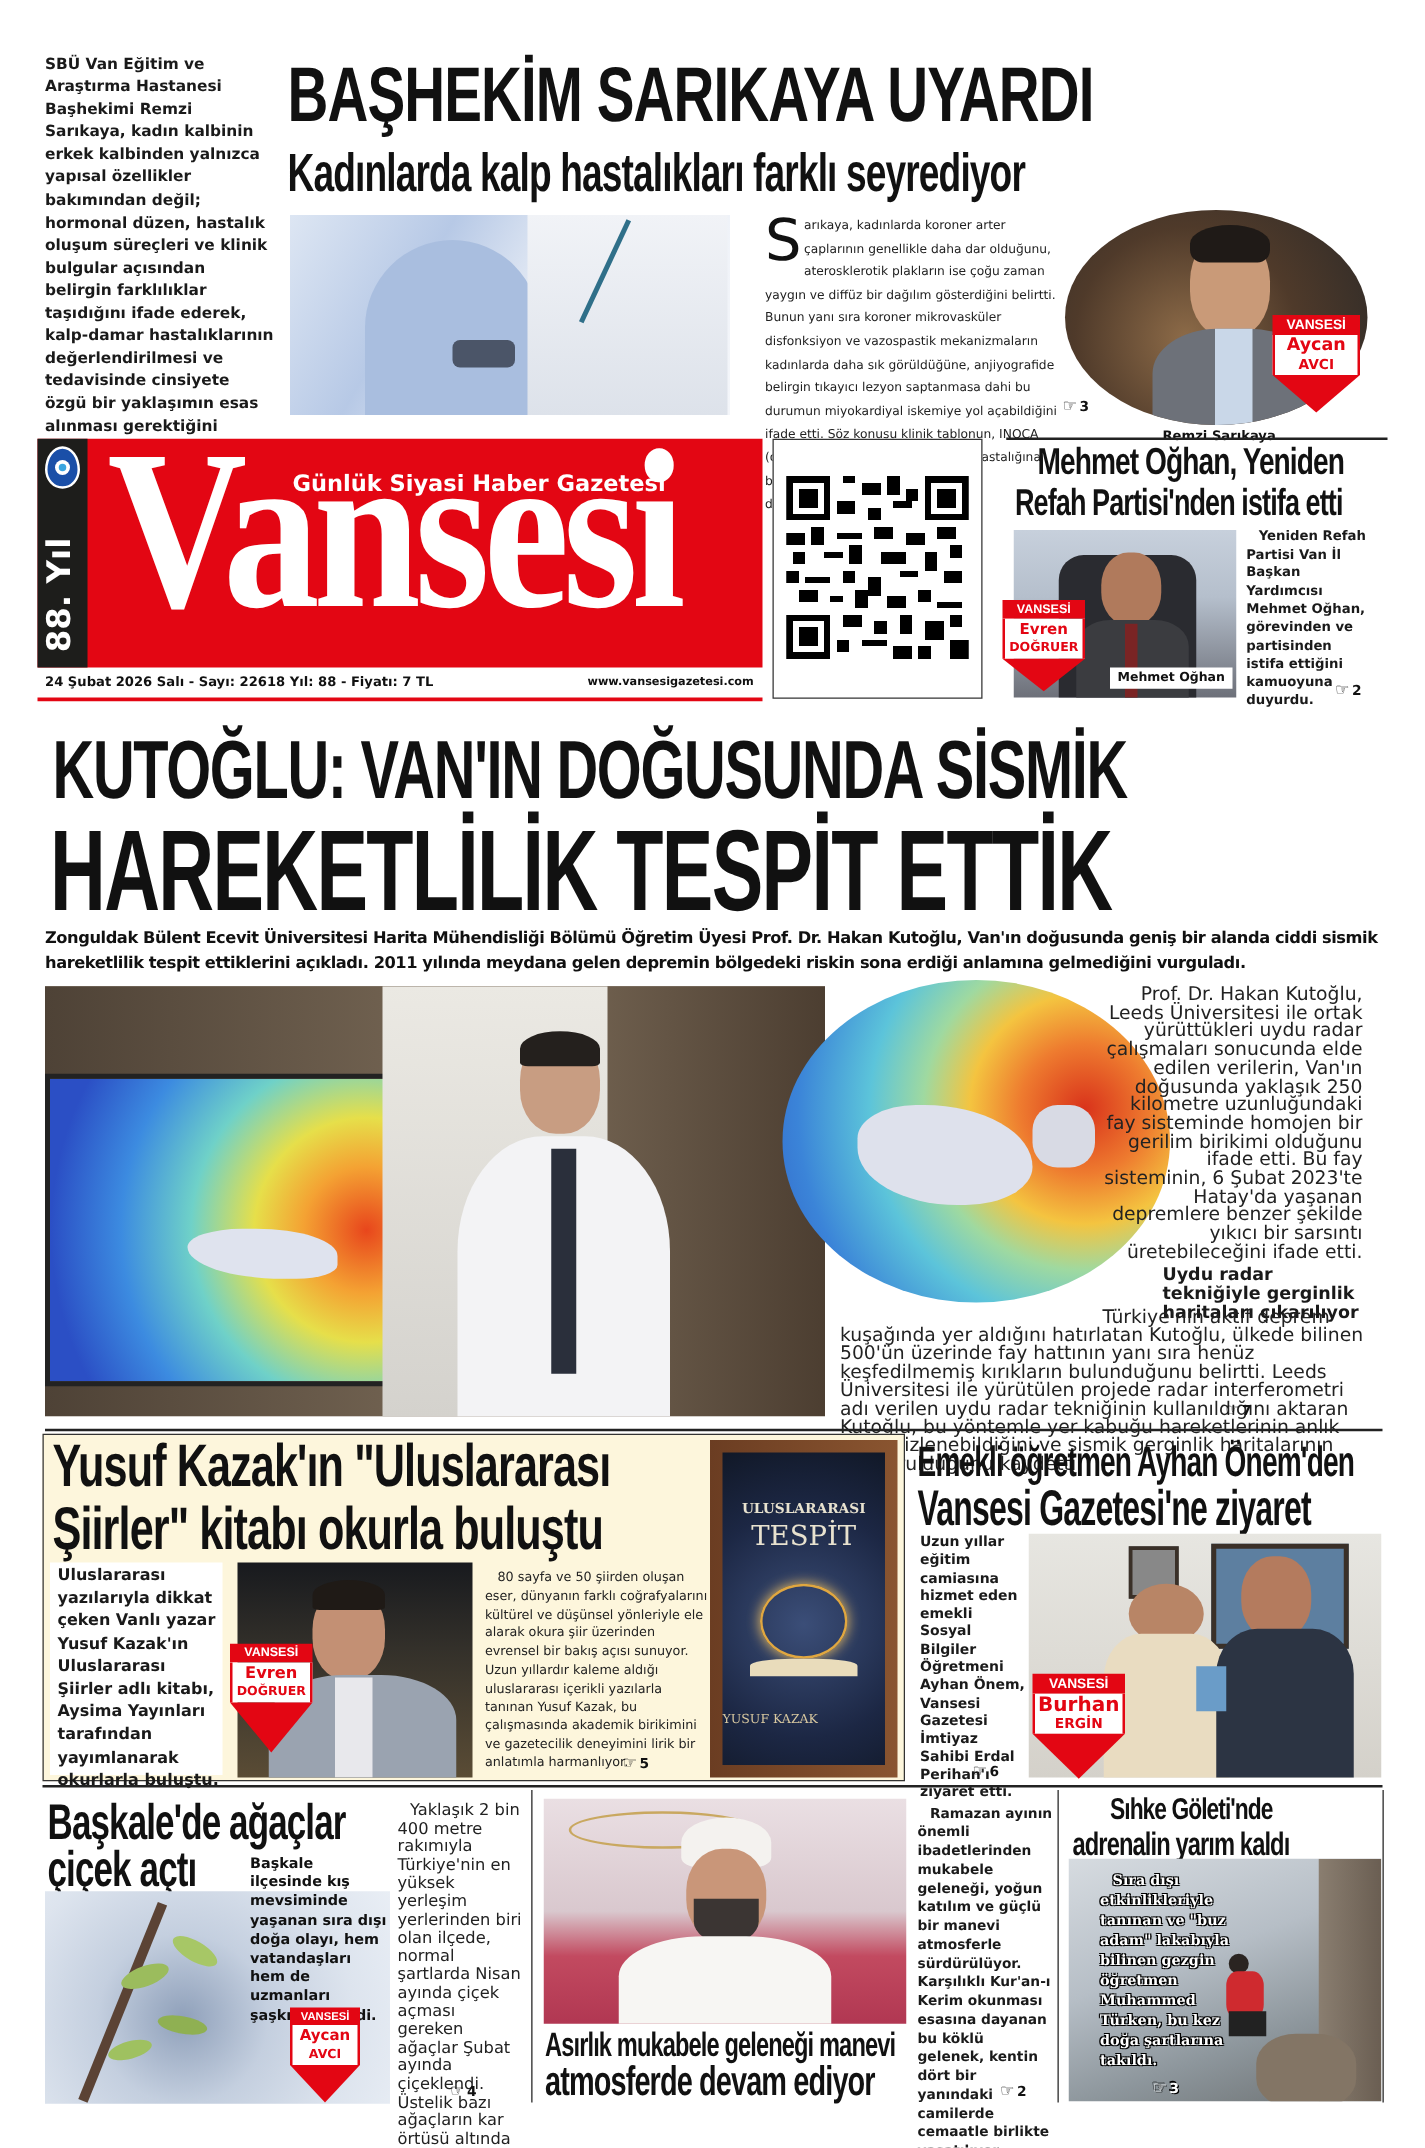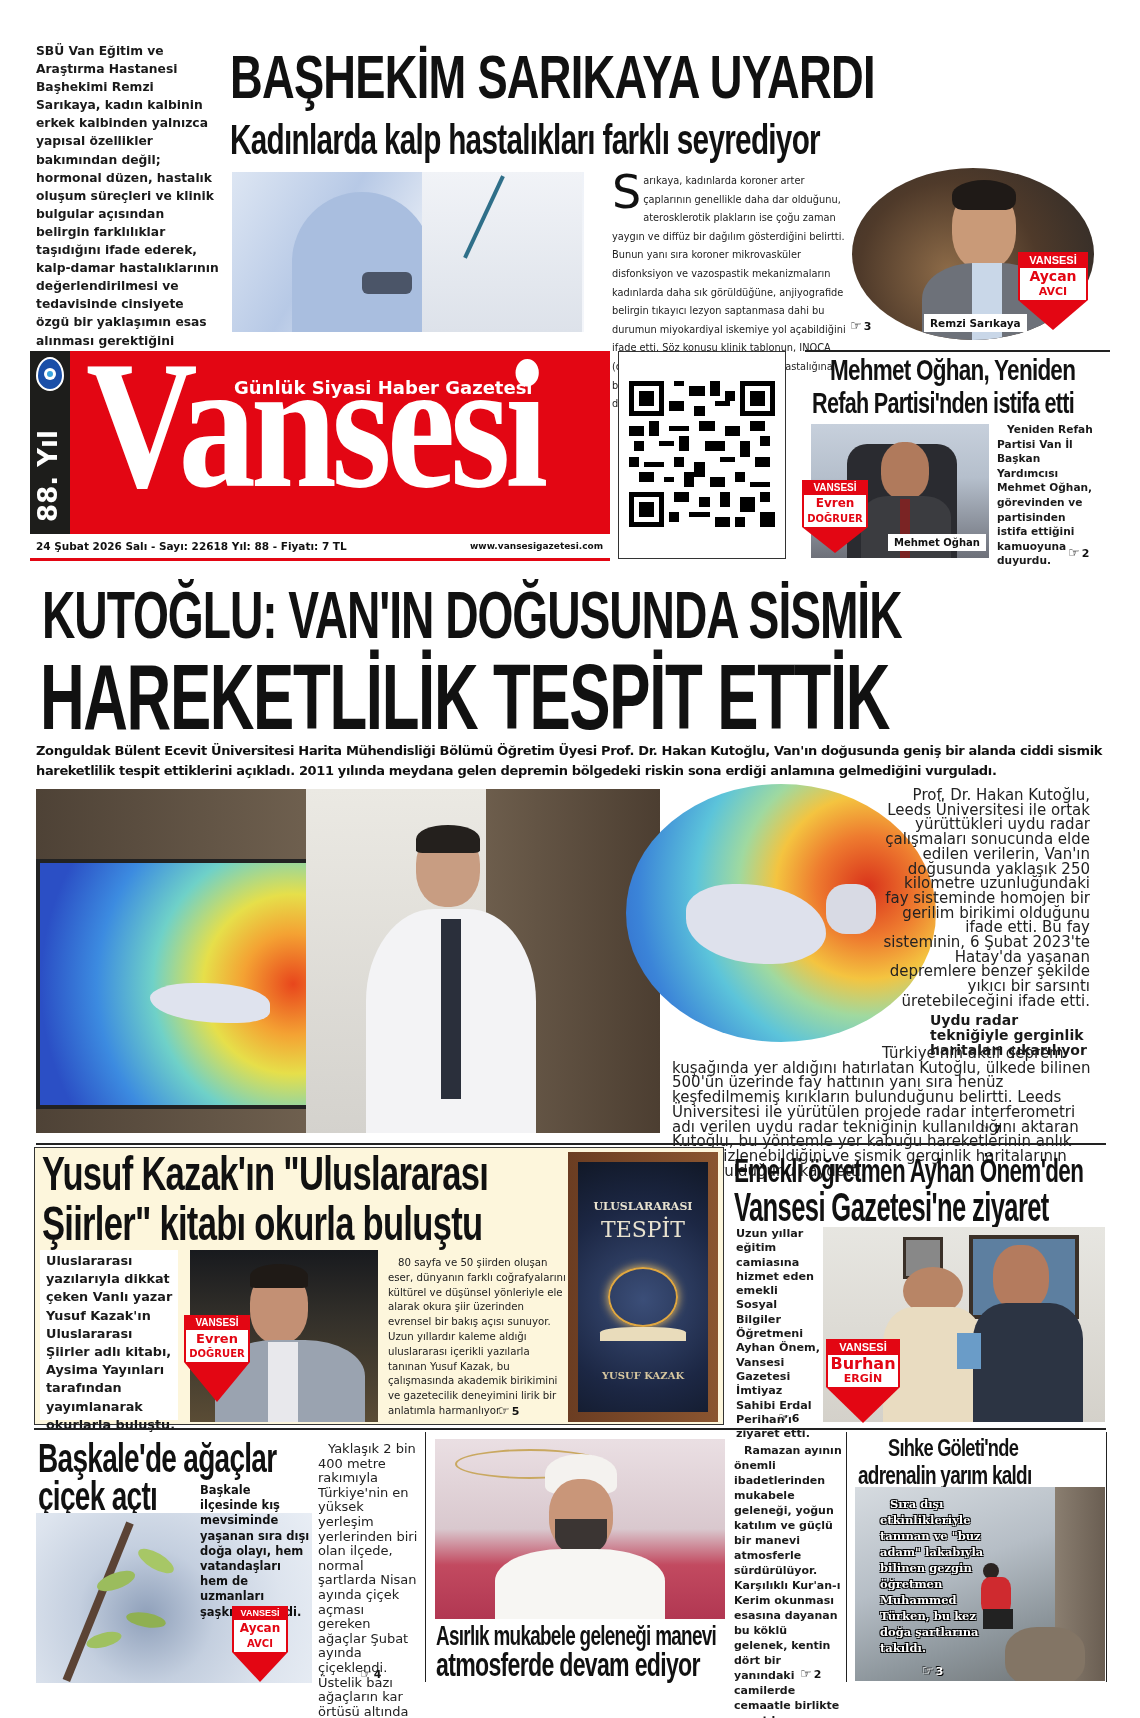--- a/index.html
+++ b/index.html
@@ -45,21 +45,21 @@
 <div class="abs ref" style="left:850px; top:318px;">
   <span class="hand">☞</span><span>3</span>
 </div>
 
 <div class="abs photo" style="left:852px; top:168px; width:242px; height:172px; border-radius:50%; background: radial-gradient(circle at 40% 60%, #8d6b48 0%, #4f3a2a 50%, #2d2a28 100%);">
   <div style="position:absolute; left:100px; top:20px; width:64px; height:82px; border-radius:45%; background:#c99a78;"></div>
   <div style="position:absolute; left:100px; top:12px; width:64px; height:30px; border-radius:50% 50% 10px 10px; background:#1f1a17;"></div>
   <div style="position:absolute; left:70px; top:95px; width:130px; height:90px; border-radius:40% 40% 0 0; background:#6d7179;"></div>
   <div style="position:absolute; left:120px; top:95px; width:30px; height:80px; background:#c9d7e8;"></div>
 </div>
-<div class="caption-box" style="left:924px; top:314px; font-size:10.5px;">Remzi Sarıkaya</div>
+<div class="caption-box" style="left:924px; top:340px; font-size:10.5px;">Remzi Sarıkaya</div>
 <div class="byline" style="left:1018px; top:252px; width:70px;">
   <div class="tri-top">VANSESİ</div>
   <div class="name">
       <span class="first">Aycan</span>
       <span class="last">AVCI</span>
     </div>
   <div class="tri" style="border-left-width:35px; border-right-width:35px; border-top-width:30px;"></div>
 </div>
 
 <div class="abs" style="left:30px; top:351px; width:580px; height:183px; background:#e30613;">
@@ -213,21 +213,21 @@
 <div class="abs body-text" style="left:388px; top:1256px; width:180px; font-size:10.2px; text-indent:10px; line-height:14.8px;">80 sayfa ve 50 şiirden oluşan eser, dünyanın farklı coğrafyalarını kültürel ve düşünsel yönleriyle ele alarak okura şiir üzerinden evrensel bir bakış açısı sunuyor. Uzun yıllardır kaleme aldığı uluslararası içerikli yazılarla tanınan Yusuf Kazak, bu çalışmasında akademik birikimini ve gazetecilik deneyimini lirik bir anlatımla harmanlıyor.</div>
 <div class="abs ref" style="left:498px; top:1403px;">
   <span class="hand">☞</span><span>5</span>
 </div>
 <div class="abs" style="left:568px; top:1152px; width:150px; height:270px; background:linear-gradient(90deg,#6b3d22,#8a5530); padding:10px;">
   <div style="position:relative; width:130px; height:250px; background:radial-gradient(circle at 50% 55%, #3b4e78 0%, #1c2744 60%, #111827 100%);">
     <div style="position:absolute; left:0; top:38px; width:130px; text-align:center; color:#e8e2cf; font-family:'DejaVu Serif',serif; font-size:11px; font-weight:700;">ULUSLARARASI</div>
     <div style="position:absolute; left:0; top:55px; width:130px; text-align:center; color:#e8e2cf; font-family:'DejaVu Serif',serif; font-size:22px;">TESPİT</div>
     <div style="position:absolute; left:30px; top:105px; width:70px; height:60px; border-radius:50%; border:2px solid #e0a740; box-shadow:0 0 10px #f0c060;"></div>
     <div style="position:absolute; left:22px; top:165px; width:86px; height:14px; background:#e9dcbb; border-radius:40% 40% 0 0;"></div>
-    <div style="position:absolute; left:0; top:208px; width:130px; text-align:center; color:#d8c8a0; font-family:'DejaVu Serif',serif; font-size:10px; font-weight:700;">YUSUF KAZAK</div>
+    <div style="position:absolute; left:0; top:208px; width:130px; color:#d8c8a0; font-family:'DejaVu Serif',serif; font-size:10px; font-weight:400;">YUSUF KAZAK</div>
   </div>
 </div>
 
 <div class="abs cond" style="left:734px; top:1152px; font-size:34px; line-height:36px; transform:scaleX(0.66);">Emekli öğretmen Ayhan Önem'den</div>
 <div class="abs cond" style="left:734px; top:1186px; font-size:40px; line-height:42px; transform:scaleX(0.64);">Vansesi Gazetesi'ne ziyaret</div>
 <div class="abs bold-text" style="left:736px; top:1227px; width:86px; font-size:11.2px; line-height:14.3px;">Uzun yıllar eğitim camiasına hizmet eden emekli Sosyal Bilgiler Öğretmeni Ayhan Önem, Vansesi Gazetesi İmtiyaz Sahibi Erdal Perihan'ı ziyaret etti.</div>
 <div class="abs ref" style="left:778px; top:1410px;">
   <span class="hand">☞</span><span>6</span>
 </div>
 <div class="abs photo" style="left:823px; top:1227px; width:282px; height:195px; background:linear-gradient(180deg,#e7e6e1 0%,#d4d1ca 100%);">

